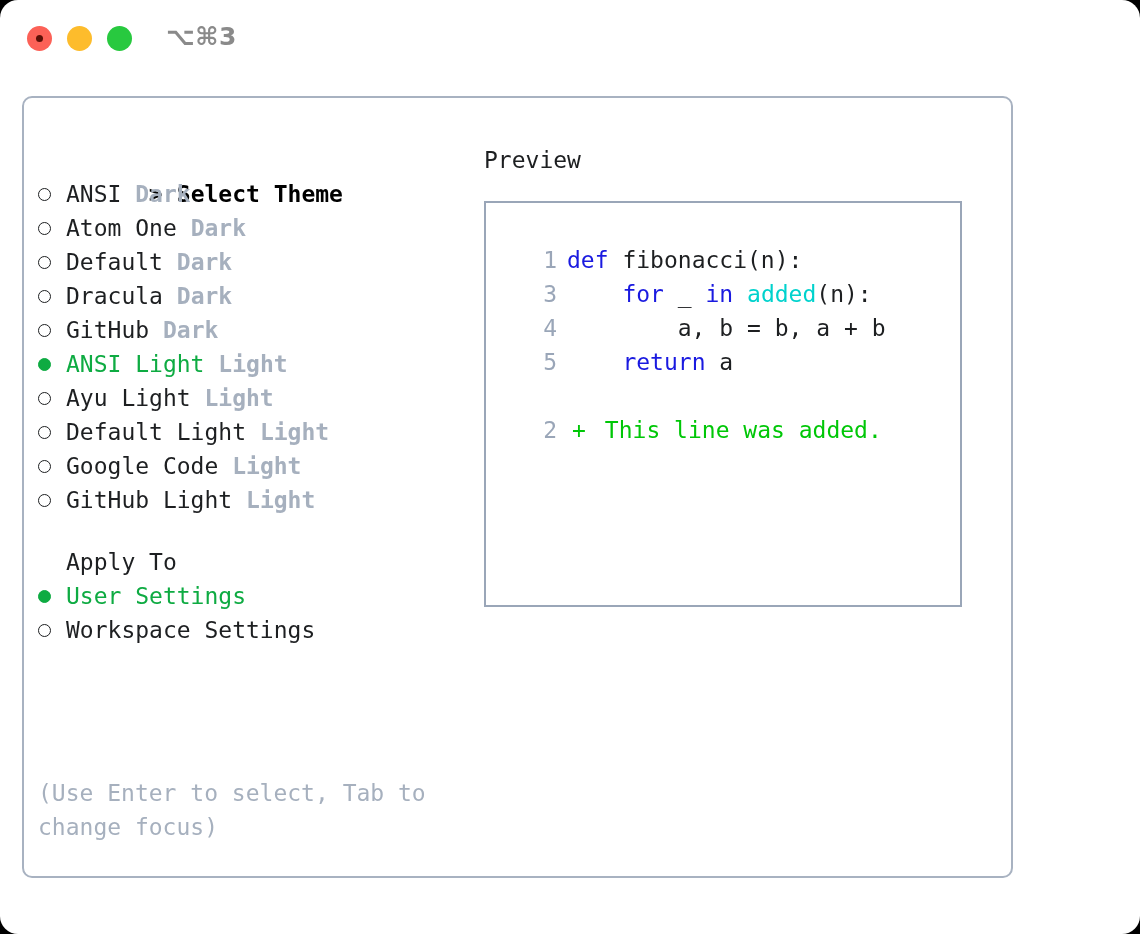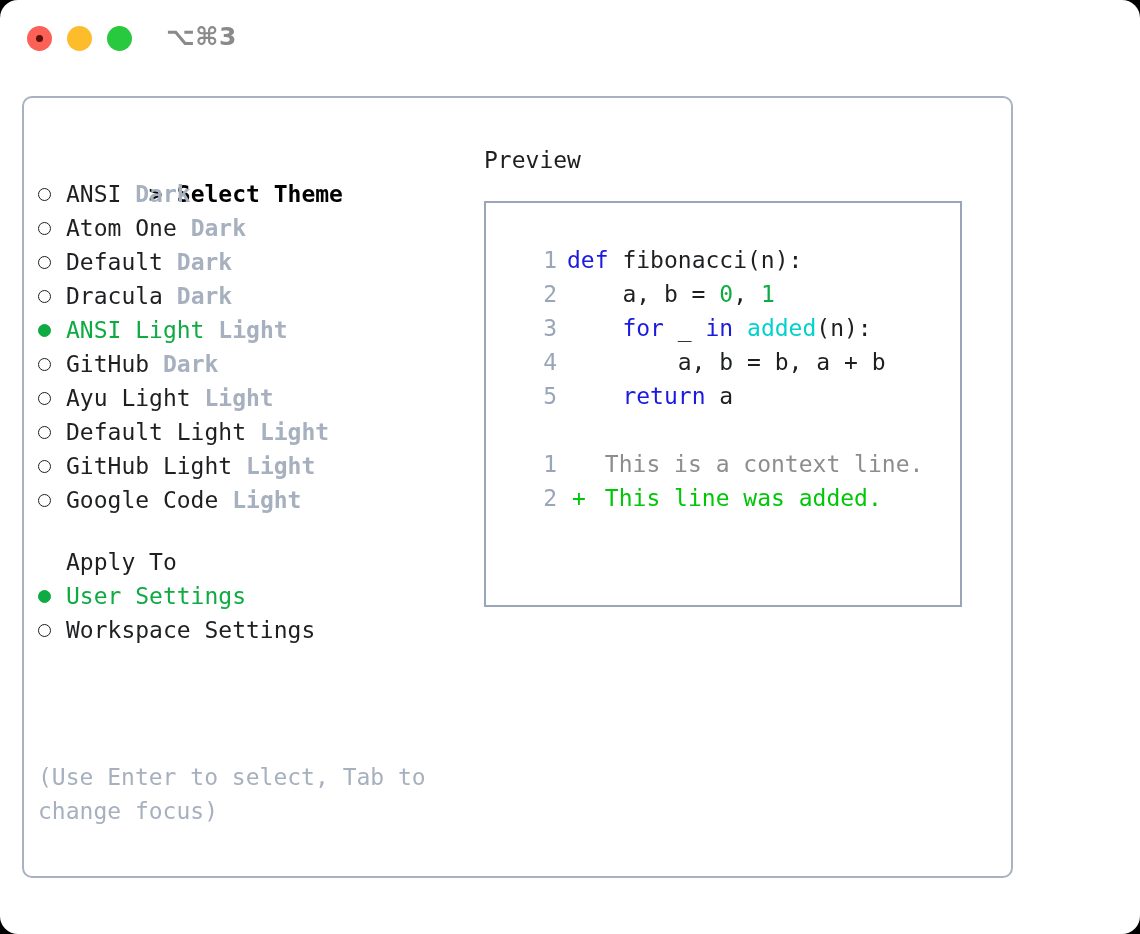--- a/index.html
+++ b/index.html
@@ -129,21 +129,21 @@
     line-height: 34px;
     font-size: 23px;
     padding-left: 28px;
     color: #1d1f21;
     white-space: pre;
   }
 
   #hint {
     position: absolute;
     left: 14px;
-    top: 662px;
+    top: 678px;
     width: 420px;
     font-size: 23px;
     line-height: 34px;
     color: #a6b0be;
     white-space: pre-wrap;
   }
 
   .spacer-sm { height: 28px; }
 
   
@@ -229,26 +229,26 @@
 
       <div class="row header-row">
         <span class="marker">&gt;</span><span>Select Theme</span>
       </div>
 
       <div id="theme-list">
           <div class="row"><span class="marker"><span class="bullet-outline"></span></span><span class="name">ANSI</span><span> </span><span class="variant">Dark</span></div>
           <div class="row"><span class="marker"><span class="bullet-outline"></span></span><span class="name">Atom One</span><span> </span><span class="variant">Dark</span></div>
           <div class="row"><span class="marker"><span class="bullet-outline"></span></span><span class="name">Default</span><span> </span><span class="variant">Dark</span></div>
           <div class="row"><span class="marker"><span class="bullet-outline"></span></span><span class="name">Dracula</span><span> </span><span class="variant">Dark</span></div>
+          <div class="row"><span class="marker"><span class="bullet-outline"></span></span><span class="name">GitHub</span><span> </span><span class="variant">Dark</span></div>
           <div class="row selected-row"><span class="marker"><span class="bullet-filled"></span></span><span class="name">ANSI Light</span><span> </span><span class="variant">Light</span></div>
-          <div class="row"><span class="marker"><span class="bullet-outline"></span></span><span class="name">GitHub</span><span> </span><span class="variant">Dark</span></div>
           <div class="row"><span class="marker"><span class="bullet-outline"></span></span><span class="name">Ayu Light</span><span> </span><span class="variant">Light</span></div>
           <div class="row"><span class="marker"><span class="bullet-outline"></span></span><span class="name">Default Light</span><span> </span><span class="variant">Light</span></div>
+          <div class="row"><span class="marker"><span class="bullet-outline"></span></span><span class="name">Google Code</span><span> </span><span class="variant">Light</span></div>
           <div class="row"><span class="marker"><span class="bullet-outline"></span></span><span class="name">GitHub Light</span><span> </span><span class="variant">Light</span></div>
-          <div class="row"><span class="marker"><span class="bullet-outline"></span></span><span class="name">Google Code</span><span> </span><span class="variant">Light</span></div>
         </div>
 
       <div class="spacer-sm"></div>
 
       <div id="apply-label">Apply To</div>
 
       <div id="apply-list">
           <div class="row selected-row"><span class="marker"><span class="bullet-filled"></span></span><span class="name">User Settings</span></div>
           <div class="row"><span class="marker"><span class="bullet-outline"></span></span><span class="name">Workspace Settings</span></div>
         </div>
@@ -256,27 +256,25 @@
     </div>
 
     <div id="hint">(Use Enter to select, Tab to change focus)</div>
 
     <div id="right-col">
       <div id="preview-title">Preview</div>
 
       <div id="code-box">
         <div id="code-lines">
             <div class="code-line"><span class="lineno">1</span><span class="gap"></span><span class="tok-kw">def</span><span class="tok-txt"> fibonacci(n):</span></div>
-            <div class="code-line"><span class="lineno">2</span><span class="gap"></span><span class="tok-txt">    a, b = </span><span class="tok-num">0</span><span class="tok-txt">, </span><span class="tok-num">1</span></div>
             <div class="code-line"><span class="lineno">3</span><span class="gap"></span><span class="tok-txt">    </span><span class="tok-kw">for</span><span class="tok-txt"> _ </span><span class="tok-kw">in</span><span class="tok-txt"> </span><span class="tok-fn">added</span><span class="tok-txt">(n):</span></div>
             <div class="code-line"><span class="lineno">4</span><span class="gap"></span><span class="tok-txt">        a, b = b, a + b</span></div>
             <div class="code-line"><span class="lineno">5</span><span class="gap"></span><span class="tok-txt">    </span><span class="tok-kw">return</span><span class="tok-txt"> a</span></div>
           </div>
         <div class="blank-line"></div>
         <div id="diff-lines">
-            <div class="code-line"><span class="lineno">1</span><span class="gap"></span><span class="diff-mark diff-ctx"> </span><span> </span><span class="diff-ctx">This is a context line.</span></div>
             <div class="code-line"><span class="lineno">2</span><span class="gap"></span><span class="diff-mark diff-add">+</span><span> </span><span class="diff-add">This line was added.</span></div>
           </div>
       </div>
     </div>
 
   </div>
 </div>
 
 </body></html>

